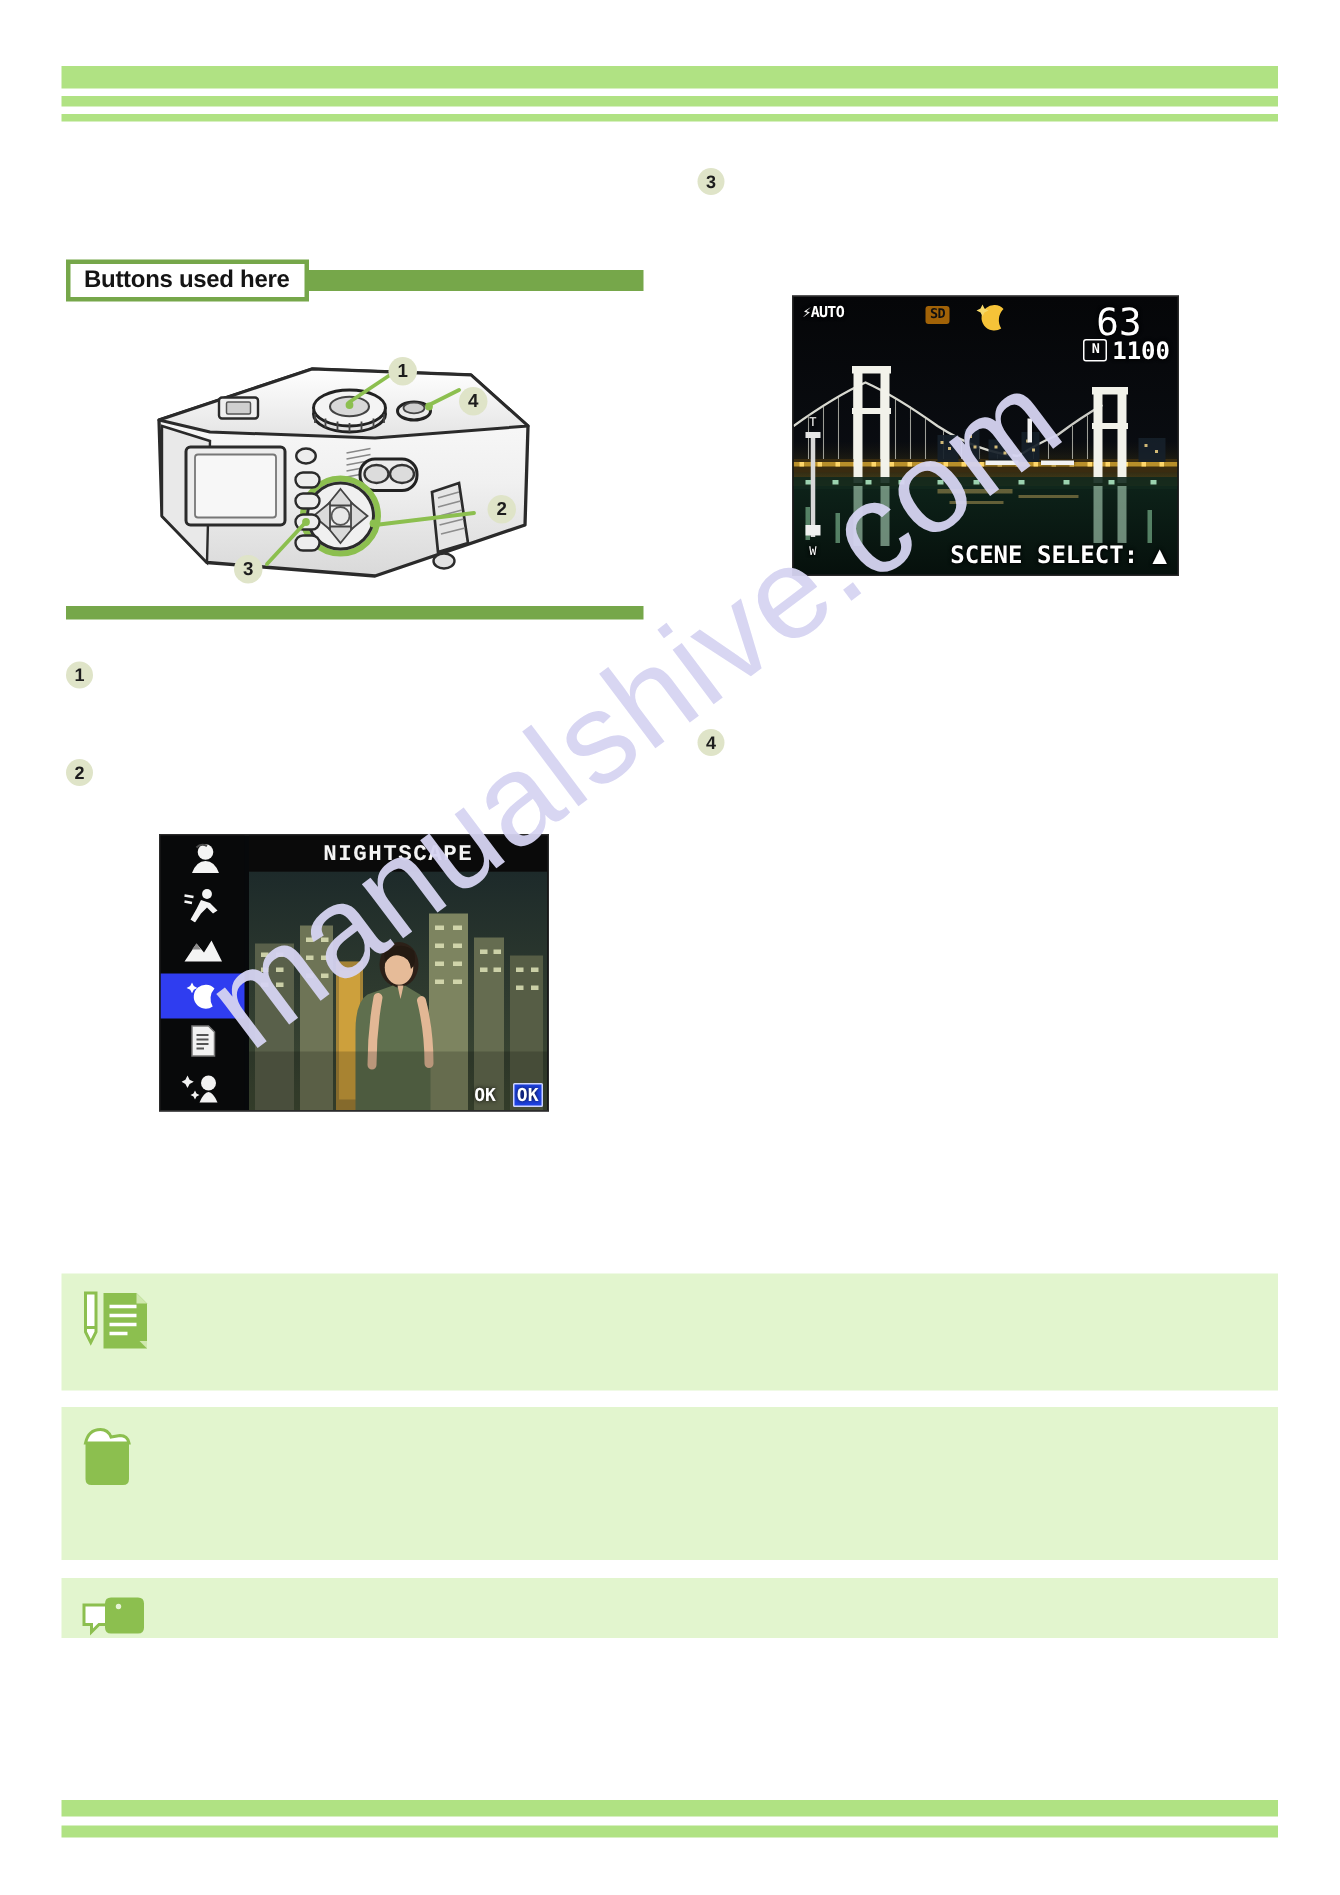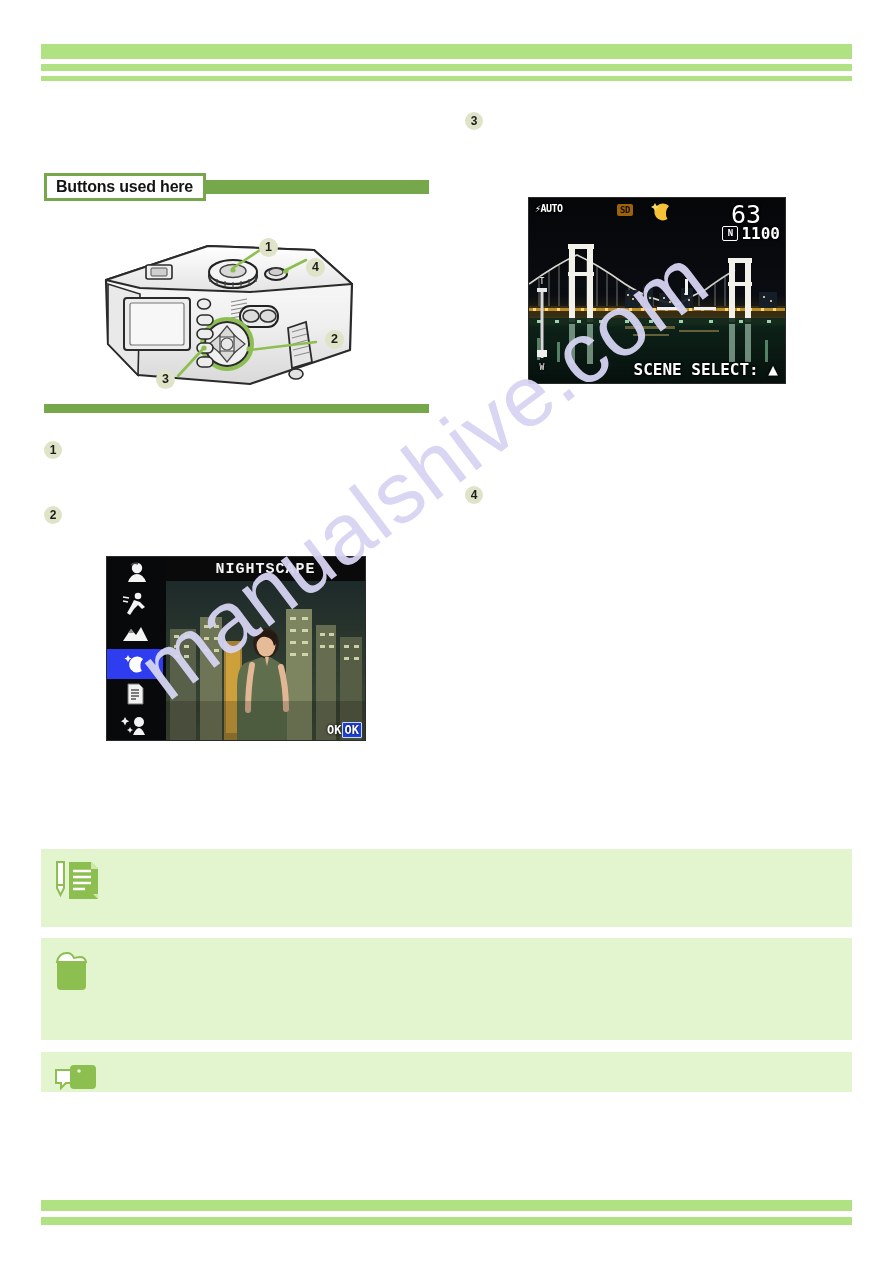--- a/index.html
+++ b/index.html
@@ -237,21 +237,21 @@
     left: 3px; right: 3px; bottom: 22px;
     color: #f0f0ee;
     font-family: "DejaVu Sans Mono", monospace;
     font-size: 13px;
     line-height: 15px;
     letter-spacing: -0.3px;
     text-shadow: 0 0 3px #000, 1px 1px 2px #000;
   }
   .menu-ok {
     position: absolute; right: 3px; bottom: 2px;
-    display: flex; align-items: center; gap: 0;
+    display: flex; align-items: center; gap: 11px;
     font-family: "DejaVu Sans Mono", monospace;
     font-size: 12px; font-weight: bold;
     color: #fff; text-shadow: 0 0 3px #000;
   }
   .menu-ok .okbtn {
     background: #1e43e6; color: #fff;
     padding: 0px 2px; border-radius: 1px;
     border: 1px solid #cfd6ff;
   }
 

